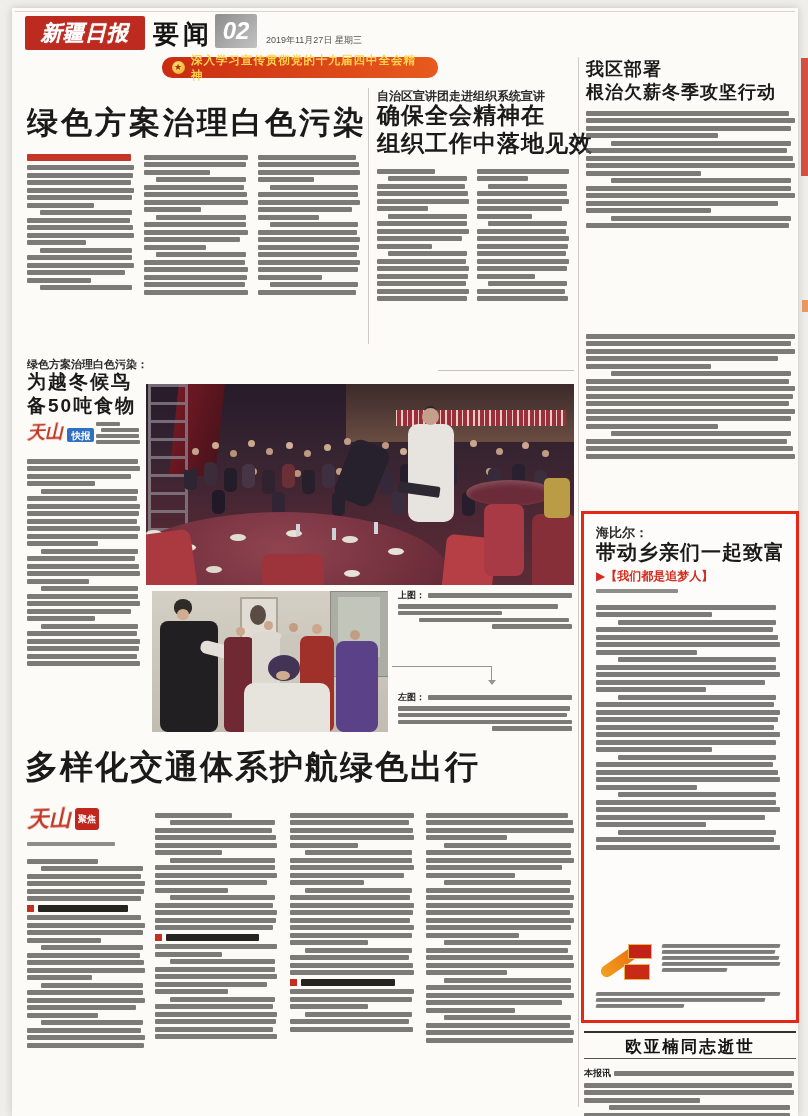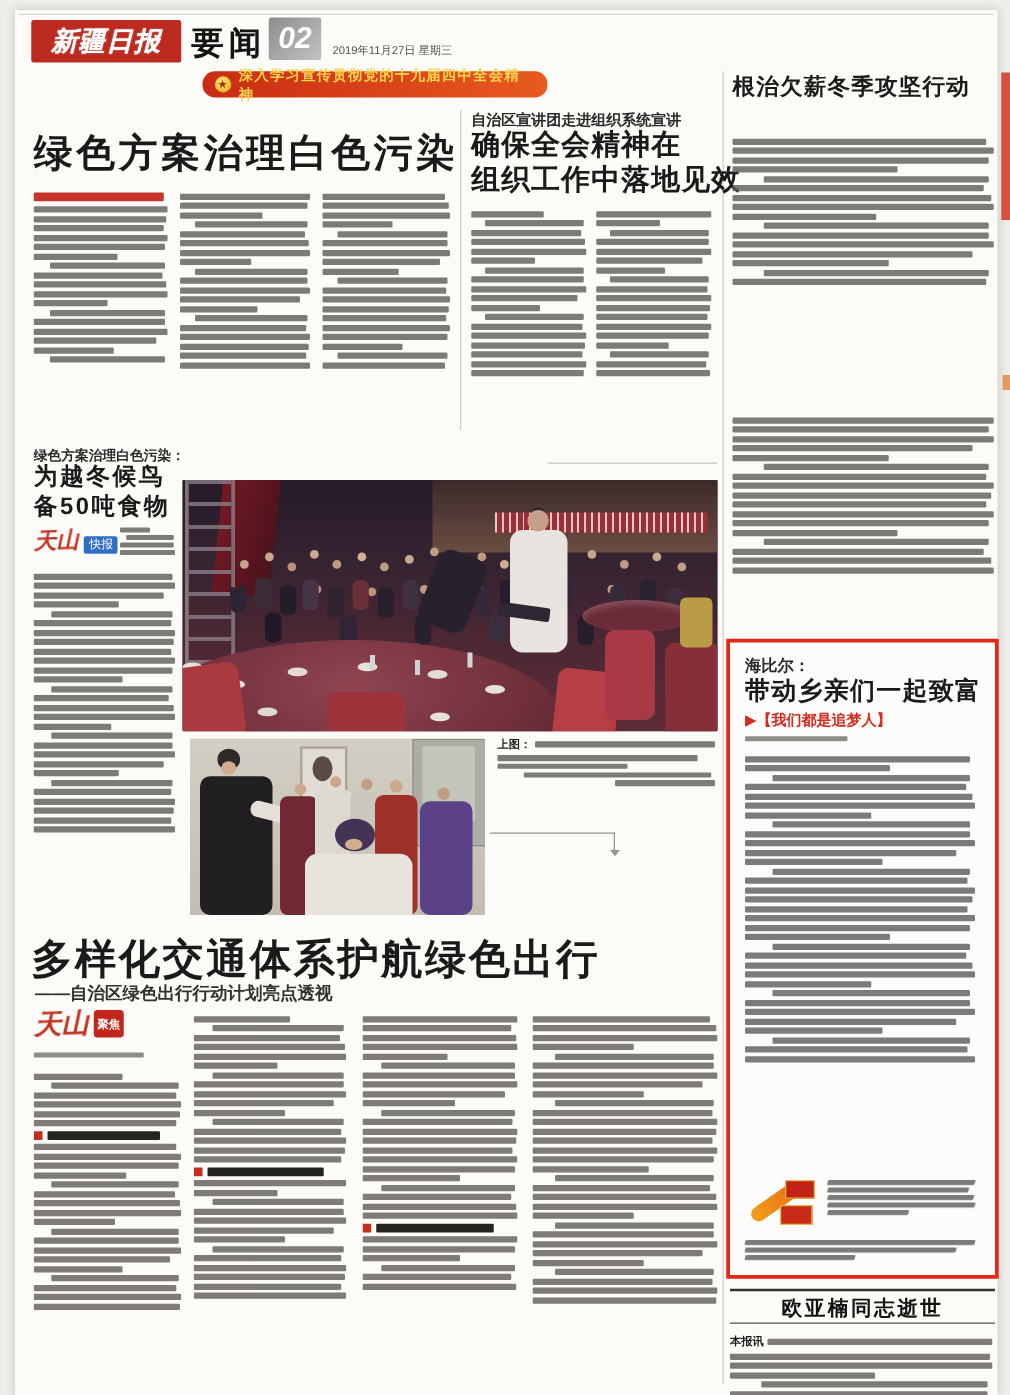--- a/index.html
+++ b/index.html
@@ -30,21 +30,21 @@
   .pageno{background:linear-gradient(135deg,#8d8d8d,#c2c2c2);color:#fff;font-weight:800;font-style:italic;
     display:flex;align-items:center;justify-content:center;font-size:24px;border-radius:2px;}
   .theme-banner{background:linear-gradient(90deg,#c92c12,#e85a1e);border-radius:10px;display:flex;align-items:center;
     color:#ffd44c;font-weight:800;font-size:11.5px;letter-spacing:1px;padding:0 10px;gap:6px;filter:blur(.2px);}
   .emblem{width:13px;height:13px;border-radius:50%;background:radial-gradient(circle at 40% 35%,#ffe57a,#e8a018);
     display:flex;align-items:center;justify-content:center;color:#a33107;font-size:9px;line-height:1;}
   .photo-banner{display:flex;align-items:stretch;overflow:hidden;border-radius:2px;}
   .photo-banner .red{flex:0 0 210px;background:linear-gradient(90deg,#c22a14,#df4a18);color:#fff;font-weight:800;
     font-size:13.5px;font-style:italic;letter-spacing:2px;display:flex;align-items:center;padding-left:28px;filter:blur(.25px);}
   .photo-banner .green{flex:1;background:linear-gradient(100deg,#d8a23a 0%,#5a9434 25%,#8cc457 70%,#4c7e2c 100%);}
-  .badge-blue{background:#2f6fc4;color:#fff;font-size:9.5px;font-weight:400;border-radius:2px;padding:1.5px 4px;filter:blur(.25px);}
+  .badge-blue{background:#2f6fc4;color:#fff;font-size:9.5px;font-weight:700;border-radius:2px;padding:1.5px 4px;filter:blur(.25px);}
   .seal-red{background:#c0261c;color:#fff;font-size:9px;font-weight:700;border-radius:3px;width:24px;height:22px;
     display:flex;align-items:center;justify-content:center;filter:blur(.25px);}
   .tianshan{color:#c23522;font-weight:800;font-style:italic;filter:blur(.25px);transform:rotate(-2deg);display:inline-block;}
   .redbox{border:3px solid #e52718;background:#fdfcfa;}
   .photo{overflow:hidden;border-radius:1px;background:#3a2430;}
   .photo .inner{position:absolute;inset:0;filter:blur(.55px) saturate(.92) contrast(.96);}
   .stamp{position:absolute;background:transparent;}
   .obit-title{font-weight:800;color:#141311;text-align:center;letter-spacing:2px;filter:blur(.2px);}
 </style>
 </head>
@@ -177,20 +177,21 @@
       <i style="width: 97%;"></i>
       <i style="width: 100%;"></i>
       <i style="width: 98%;"></i>
       <i style="width: 63%;"></i>
       <i style="margin-left: 12%; width: 86%;"></i>
       <i style="width: 96%;"></i>
       <i style="width: 99%;"></i>
     </div>
 
   <div class="abs title" style="left:586px;top:58px;font-size:18px;line-height:23px;letter-spacing:1px;">
+    <span style="display:block">我区部署</span>
     <span style="display:block">根治欠薪冬季攻坚行动</span>
   </div>
   <div class="abs tb" style="left:586px;top:108px;width:209px;">
       <i style="width: 97%;"></i>
       <i style="width: 100%;"></i>
       <i style="width: 98%;"></i>
       <i style="width: 63%;"></i>
       <i style="margin-left: 12%; width: 86%;"></i>
       <i style="width: 96%;"></i>
       <i style="width: 99%;"></i>
@@ -410,23 +411,34 @@
     <div class="tb c9">
         <i style="width: 92%;"></i>
         <i style="width: 60%;"></i>
         <i style="margin-left: 12%; width: 86%;"></i>
         <i style="width: 97%;"></i>
       </div>
   </div>
   <div class="abs" style="left:392px;top:666px;width:100px;height:1px;background:#96948f;"></div>
   <div class="abs" style="left:491px;top:666px;width:1px;height:15px;background:#96948f;"></div>
   <div class="abs" style="left:488px;top:680px;width:0;height:0;border-left:4px solid transparent;border-right:4px solid transparent;border-top:5px solid #96948f;"></div>
+  <div class="abs cap" style="left:398px;top:690px;width:174px;">
+    <div class="leadline">
+      <b>左图：</b>
+      <span class="bar"></span>
+    </div>
+    <div class="tb c9">
+        <i style="width: 99%;"></i>
+        <i style="width: 97%;"></i>
+        <i style="width: 100%;"></i>
+        <i style="width: 98%;"></i>
+      </div>
+  </div>
 
   <div class="abs title" style="left:25px;top:745px;font-size:33px;letter-spacing:2px;">多样化交通体系护航绿色出行</div>
-  <div class="abs" style="left:28px;top:786px;font-size:14px;font-weight:600;color:#33312e;filter:blur(.25px);">——自治区绿色出行行动计划亮点透视</div>
   <div class="abs" style="left:27px;top:804px;display:flex;align-items:center;gap:4px;">
     <span class="tianshan" style="font-size:22px;">天山</span>
     <span class="seal-red">聚焦</span>
   </div>
   <div class="abs byline-bar" style="left:27px;top:842px;width:88px;"></div>
   <div class="abs" style="left:27px;top:856px;width:118px;height:254px;overflow:hidden;">
     <div class="tb">
         <i style="width: 60%;"></i>
         <i style="margin-left: 12%; width: 86%;"></i>
         <i style="width: 97%;"></i>

